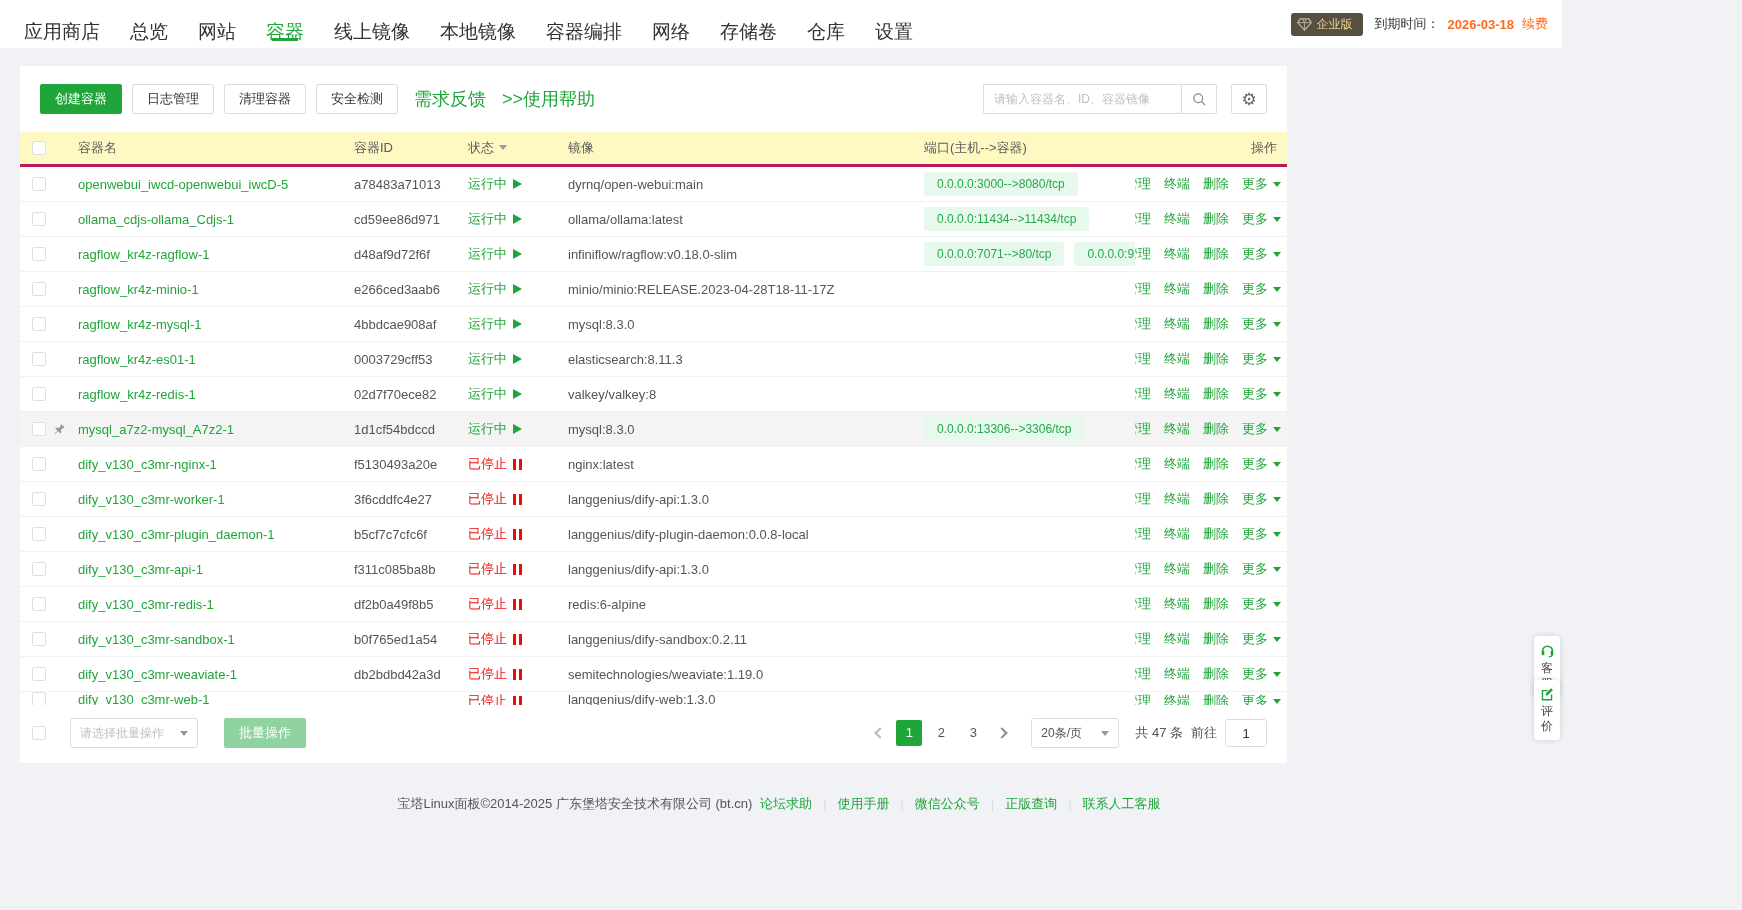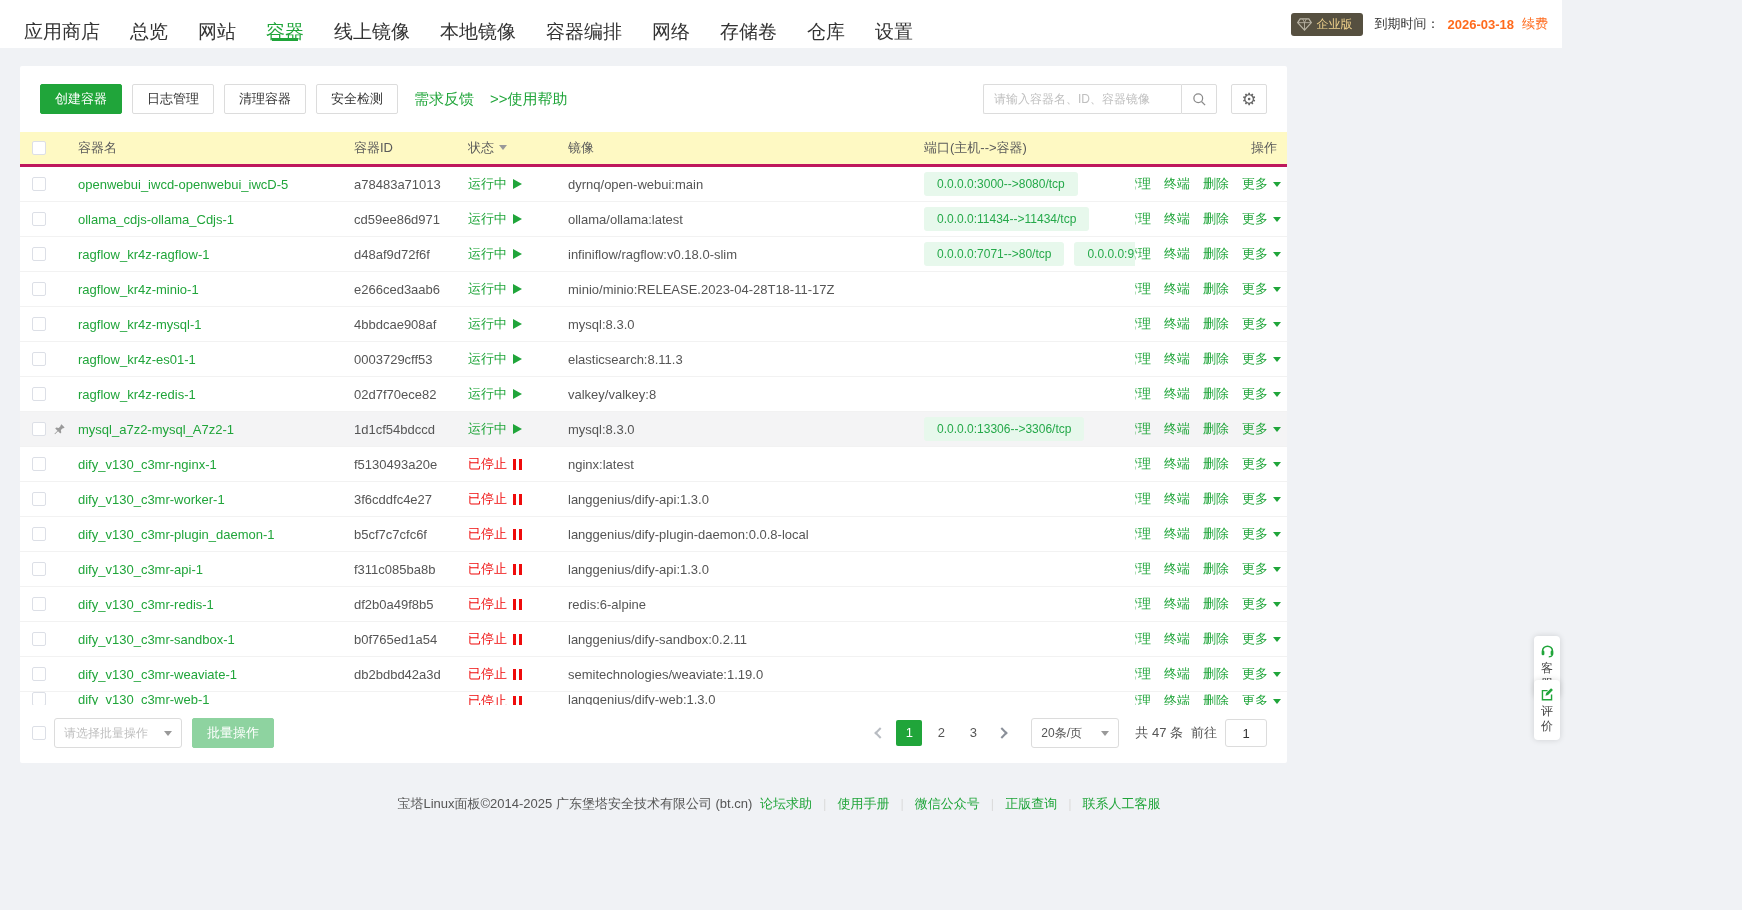--- a/index.html
+++ b/index.html
@@ -18,21 +18,21 @@
   .expire-label { font-size:13px; color:#333; margin-left:4px; }
   .expire-date { font-size:13px; color:#ff6a1c; font-weight:bold; }
   .renew { font-size:13px; color:#ff6a1c; cursor:pointer; }
 
   
   .card { width:1267px; margin:18px 0 0 20px; background:#fff; border-radius:2px; }
   .toolbar { display:flex; align-items:center; padding:18px 20px; }
   .btn { height:30px; padding:0 14px; font-size:13px; border-radius:2px; border:1px solid #dcdcdc; background:#fff; color:#333; cursor:pointer; }
   .btn.primary { background:#20a53a; border-color:#20a53a; color:#fff; }
   .btn + .btn { margin-left:10px; }
-  .tlink { font-size:15px; color:#20a53a; margin-left:16px; cursor:pointer; text-decoration:none; white-space:nowrap; }
+  .tlink { font-size:18px; color:#20a53a; margin-left:16px; cursor:pointer; text-decoration:none; white-space:nowrap; }
   .search-area { margin-left:auto; display:flex; align-items:center; }
   .search-input { width:198px; height:30px; border:1px solid #dcdcdc; border-right:none; border-radius:2px 0 0 2px; padding:0 10px; font-size:12px; color:#333; outline:none; }
   .search-input::placeholder { color:#bfbfbf; }
   .icon-btn { width:36px; height:30px; border:1px solid #dcdcdc; background:#fff; border-radius:2px; cursor:pointer; display:flex; align-items:center; justify-content:center; }
   .icon-btn.attach { border-radius:0 2px 2px 0; }
   .icon-btn.gear-btn { margin-left:14px; }
   .gear { font-size:17px; color:#666; line-height:1; }
 
   
   .thead, .trow { display:grid; grid-template-columns:58px 276px 114px 100px 356px 1fr 152px; align-items:center; min-height:35px; border-bottom:1px solid #f2f2f2; }
@@ -52,21 +52,21 @@
   .actions-h { text-align:right; padding-right:10px; }
   .action-link { color:#20a53a; font-size:13px; margin-left:13px; cursor:pointer; display:inline-flex; align-items:center; }
   .trow.highlight { background:#f4f4f5; }
   .trow.clipped { min-height:0; height:13px; overflow:hidden; border-bottom:none; align-items:start; }
   .pin { display:inline-flex; flex:none; }
 
   .caret { display:inline-block; width:0; height:0; border:4px solid transparent; border-top:5px solid #999; margin-left:5px; position:relative; top:2px; }
   .caret.green { border-top-color:#20a53a; }
 
   
-  .bottombar { display:flex; align-items:center; padding:13px 20px 15px 12px; }
+  .bottombar { display:flex; align-items:center; padding:13px 20px 15px 12px;gap:16px; }
   .select { height:30px; border:1px solid #dcdcdc; border-radius:3px; background:#fff; display:inline-flex; align-items:center; justify-content:space-between; padding:0 9px; font-size:12px; color:#555; cursor:pointer; }
   .batch-select { width:128px; margin-left:8px; }
   .batch-select .ph { color:#bfbfbf; }
   .batch-btn { background:#8ed3a0; border-color:#8ed3a0; color:#fff; margin-left:10px; }
   .pager { margin-left:auto; display:flex; align-items:center; }
   .chev-box { width:26px; height:26px; display:inline-flex; align-items:center; justify-content:center; cursor:pointer; }
   .chev { width:8px; height:8px; border-left:2px solid #b8bcc2; border-bottom:2px solid #b8bcc2; }
   .chev.left { transform:rotate(45deg); }
   .chev.right { transform:rotate(-135deg); border-color:#8a8f99; }
   .page-num { width:26px; height:26px; line-height:26px; text-align:center; font-size:13px; color:#555; border-radius:2px; margin:0 3px; cursor:pointer; display:inline-block; }

